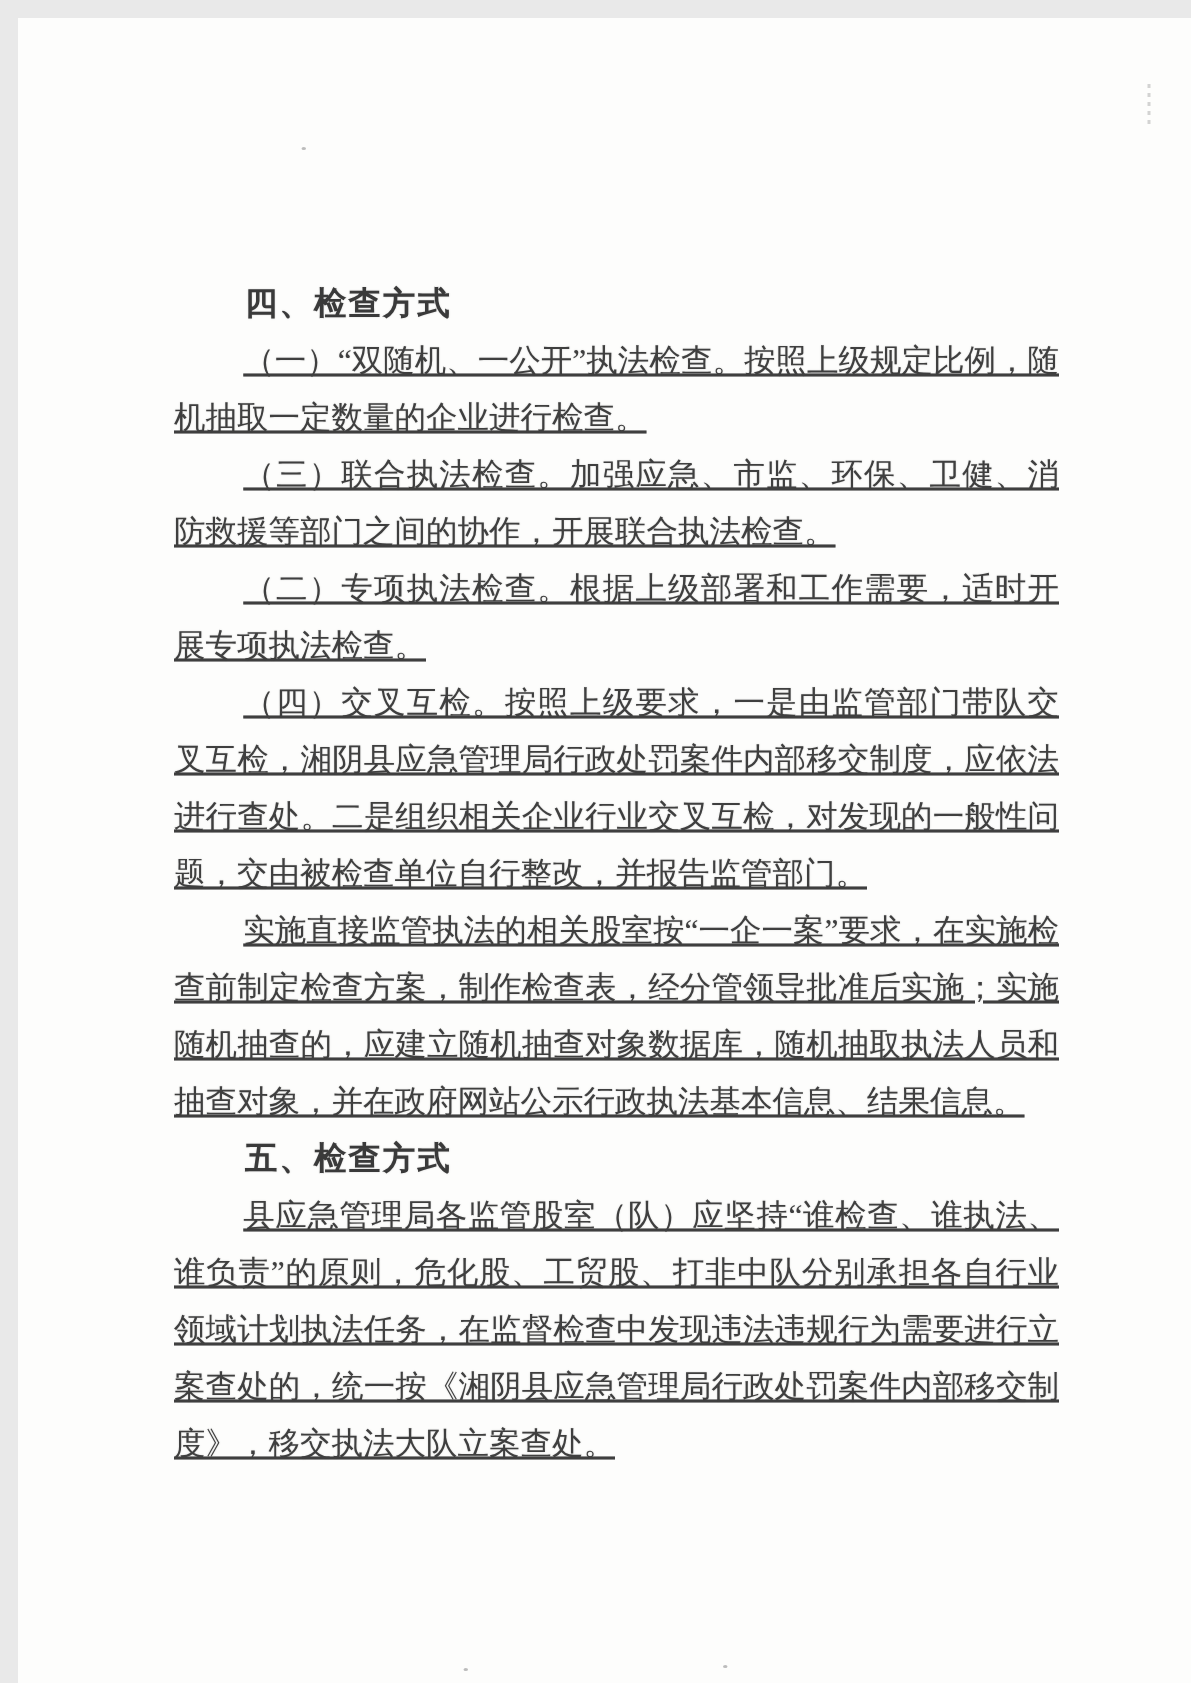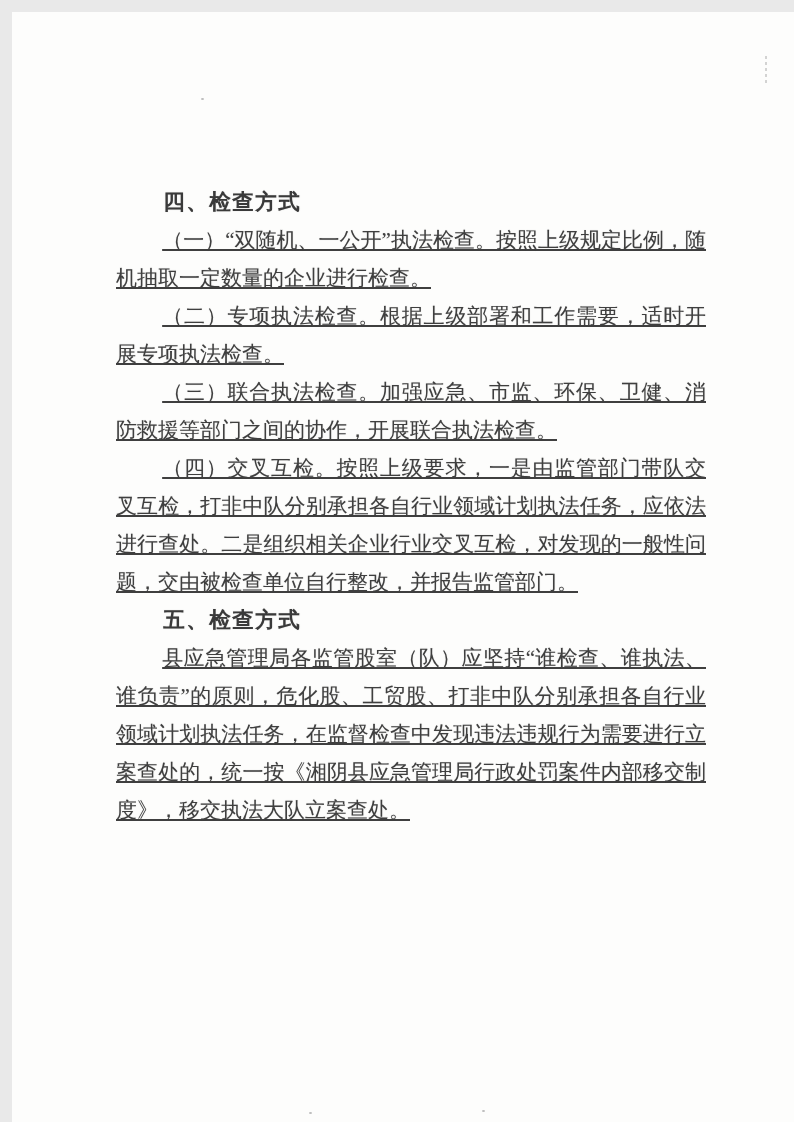--- a/index.html
+++ b/index.html
@@ -81,26 +81,27 @@
 <body>
 
 <div class="page">
 
   <div class="doc-body">
 
     <h2 class="doc-heading">四、检查方式</h2>
 
     <p class="doc-para">（一）“双随机、一公开”执法检查。按照上级规定比例，随机抽取一定数量的企业进行检查。</p>
 
+    <p class="doc-para">（三）联合执法检查。加强应急、市监、环保、卫健、消防救援等部门之间的协作，开展联合执法检查。</p>
+
     <p class="doc-para">（二）专项执法检查。根据上级部署和工作需要，适时开展专项执法检查。</p>
 
-    <p class="doc-para">（三）联合执法检查。加强应急、市监、环保、卫健、消防救援等部门之间的协作，开展联合执法检查。</p>
+    <p class="doc-para">（四）交叉互检。按照上级要求，一是由监管部门带队交叉互检，湘阴县应急管理局行政处罚案件内部移交制度，应依法进行查处。二是组织相关企业行业交叉互检，对发现的一般性问题，交由被检查单位自行整改，并报告监管部门。</p>
 
-    <p class="doc-para">（四）交叉互检。按照上级要求，一是由监管部门带队交叉互检，打非中队分别承担各自行业领域计划执法任务，应依法进行查处。二是组织相关企业行业交叉互检，对发现的一般性问题，交由被检查单位自行整改，并报告监管部门。</p>
-
+    <p class="doc-para">实施直接监管执法的相关股室按“一企一案”要求，在实施检查前制定检查方案，制作检查表，经分管领导批准后实施；实施随机抽查的，应建立随机抽查对象数据库，随机抽取执法人员和抽查对象，并在政府网站公示行政执法基本信息、结果信息。</p>
 
     <h2 class="doc-heading">五、检查方式</h2>
 
     <p class="doc-para">县应急管理局各监管股室（队）应坚持“谁检查、谁执法、谁负责”的原则，危化股、工贸股、打非中队分别承担各自行业领域计划执法任务，在监督检查中发现违法违规行为需要进行立案查处的，统一按《湘阴县应急管理局行政处罚案件内部移交制度》，移交执法大队立案查处。</p>
 
   </div>
 
   <div class="artifact-dash-right"></div>
   <div class="artifact-dash-small"></div>
   <div class="speck speck-1"></div>

